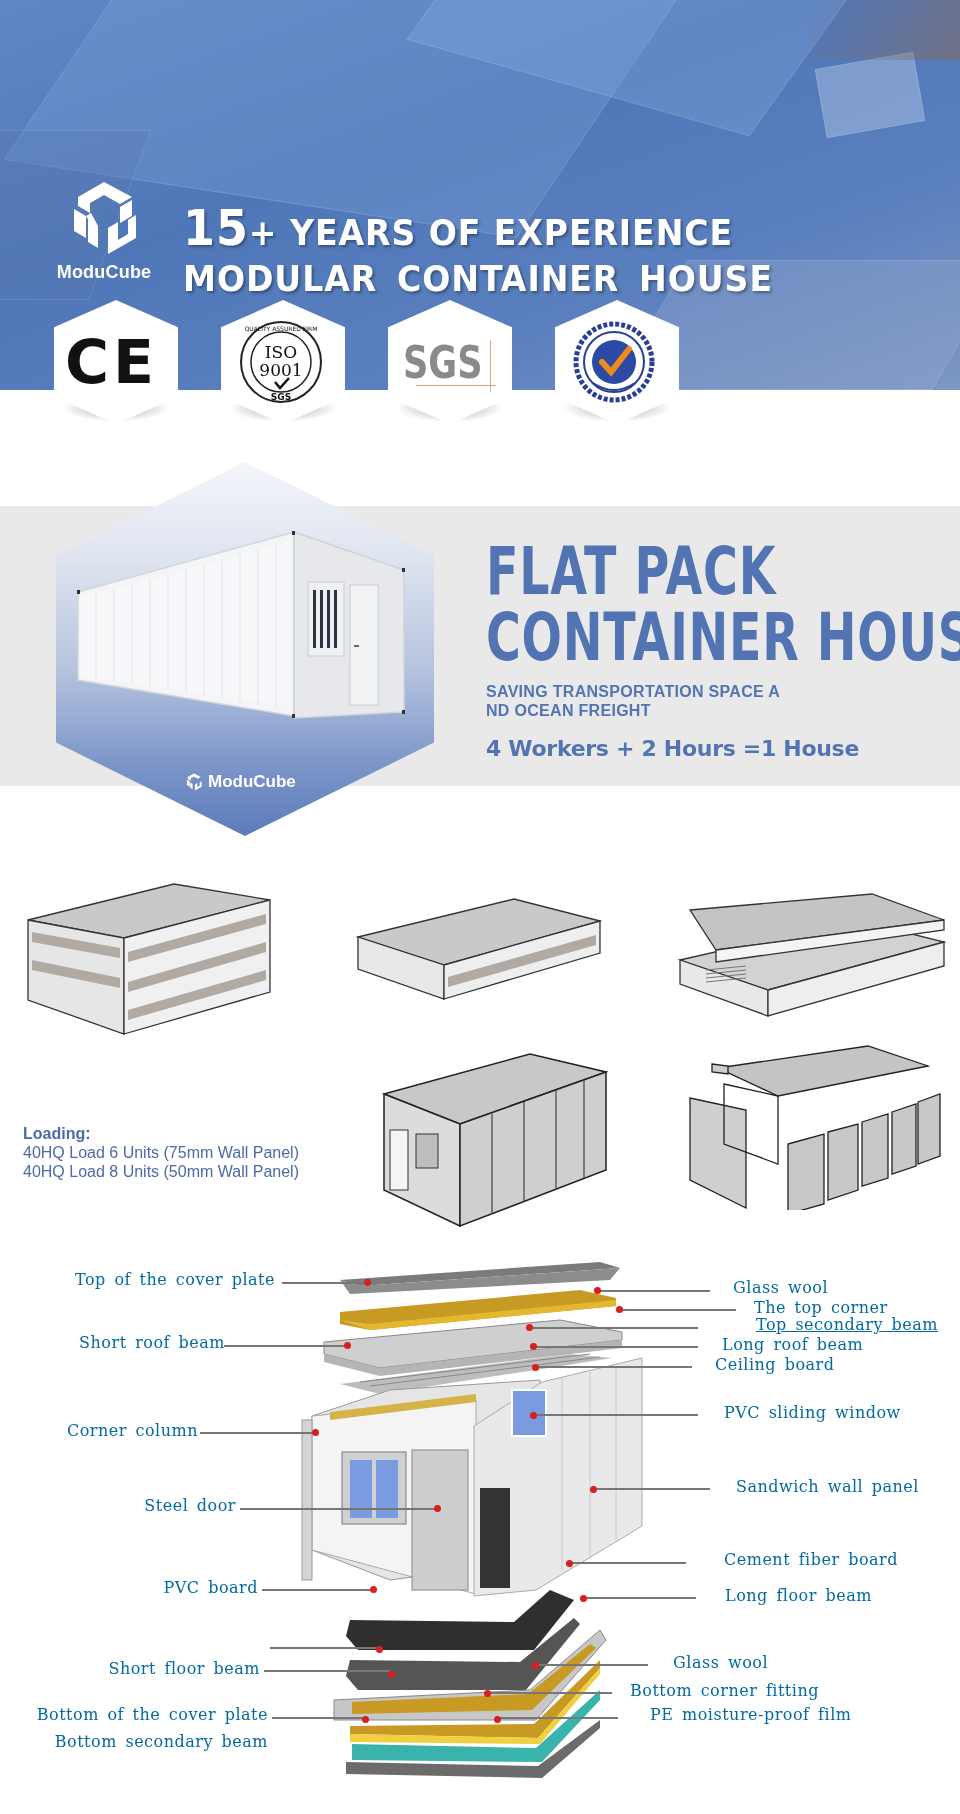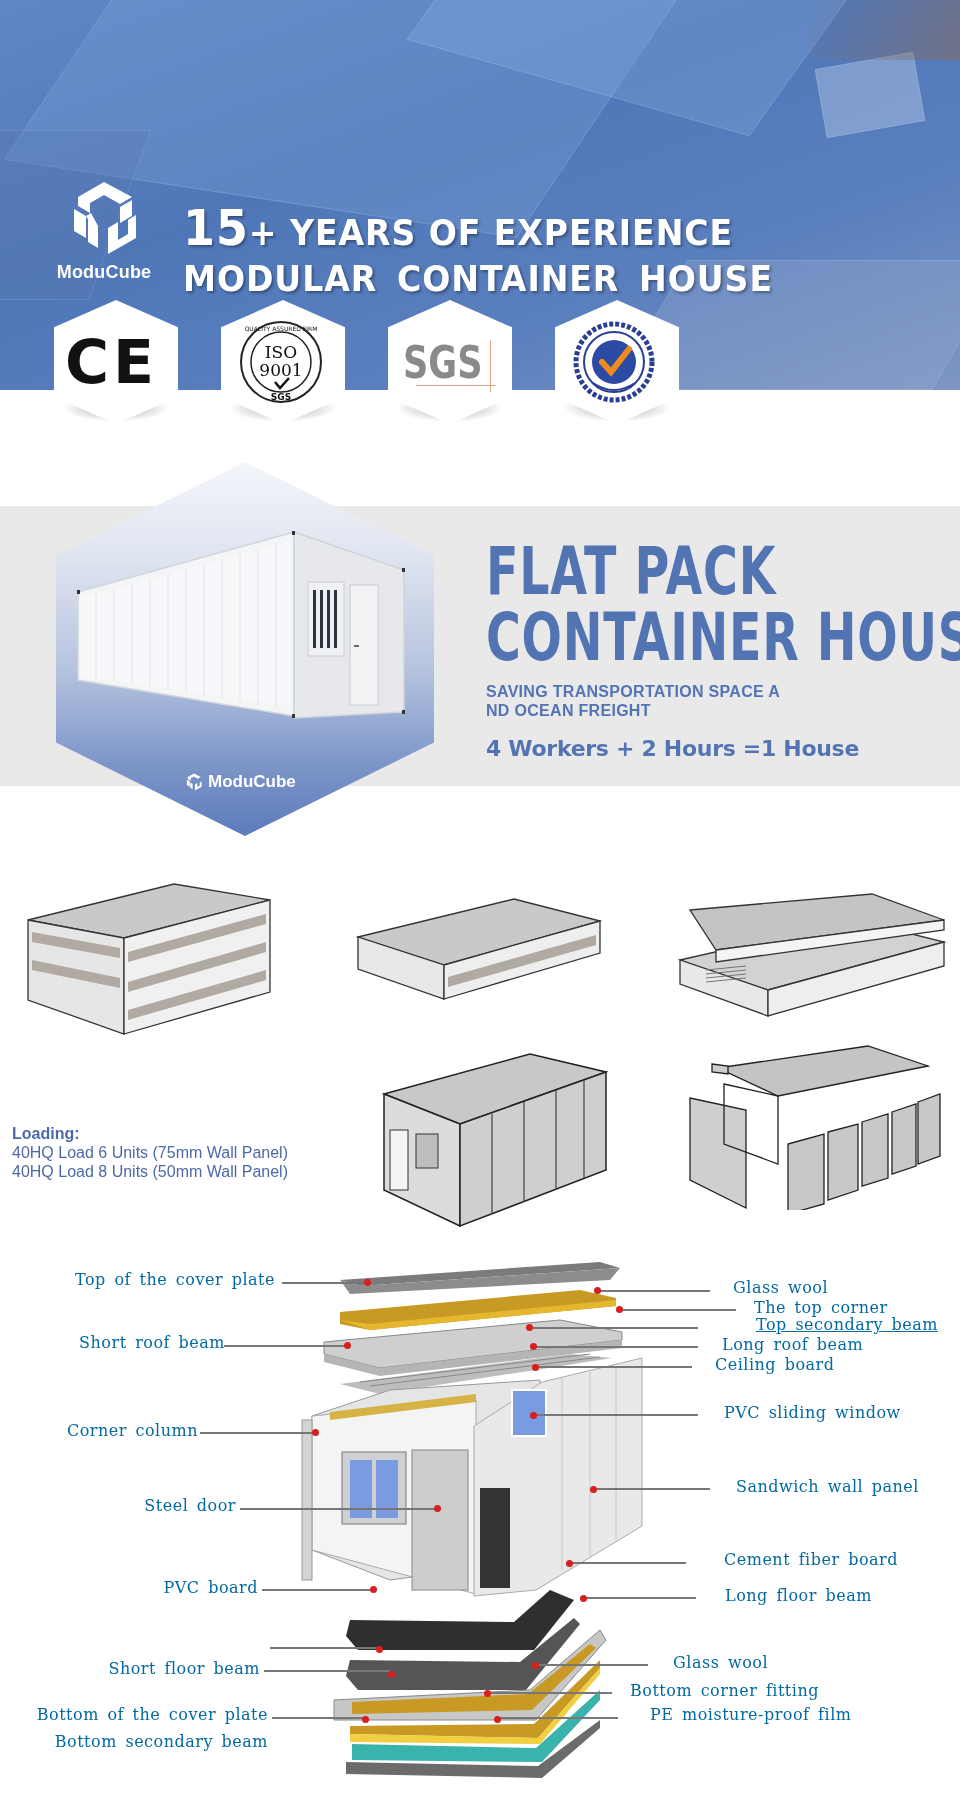--- a/index.html
+++ b/index.html
@@ -40,21 +40,21 @@
   .prod-brand { position: absolute; left: 184px; top: 772px; color: #fff; font-size: 17px; font-weight: bold; display: flex; align-items: center; gap: 4px; }
 
   .fp-text { position: absolute; left: 486px; top: 540px; color: #5374b3; }
   .fp-title1, .fp-title2 { font-family: "DejaVu Sans", sans-serif; font-weight: bold; font-size: 66px; line-height: 64px; transform: scaleX(0.72); transform-origin: left; white-space: nowrap; letter-spacing: 1px; }
   .fp-title2 { margin-top: 2px; }
   .fp-sub { margin-top: 12px; font-weight: bold; font-size: 16px; line-height: 19px; width: 400px; letter-spacing: 0.3px; }
   .fp-workers { margin-top: 16px; font-family: "DejaVu Sans", sans-serif; font-weight: bold; font-size: 22px; white-space: nowrap; letter-spacing: -0.3px; }
 
   
   .fp-ill { position: absolute; }
-  .loading { position: absolute; left: 12px; top: 1124px; color: #4d6aa7; font-size: 16px; line-height: 19px; }
+  .loading { position: absolute; left: 23px; top: 1124px; color: #4d6aa7; font-size: 16px; line-height: 19px; }
   .loading .lt { font-weight: bold; }
 
   
   .diagram { position: absolute; left: 300px; top: 1250px; width: 360px; height: 530px; }
   .lbl { position: absolute; font-family: "DejaVu Serif", serif; font-size: 16px; color: #0369a1; white-space: nowrap; letter-spacing: 0.5px; word-spacing: 3px; }
   .leader { position: absolute; height: 1.5px; background: #777; }
   .dot { position: absolute; width: 7px; height: 7px; border-radius: 50%; background: #d81e1e; }
 </style>
 </head>
 <body>

